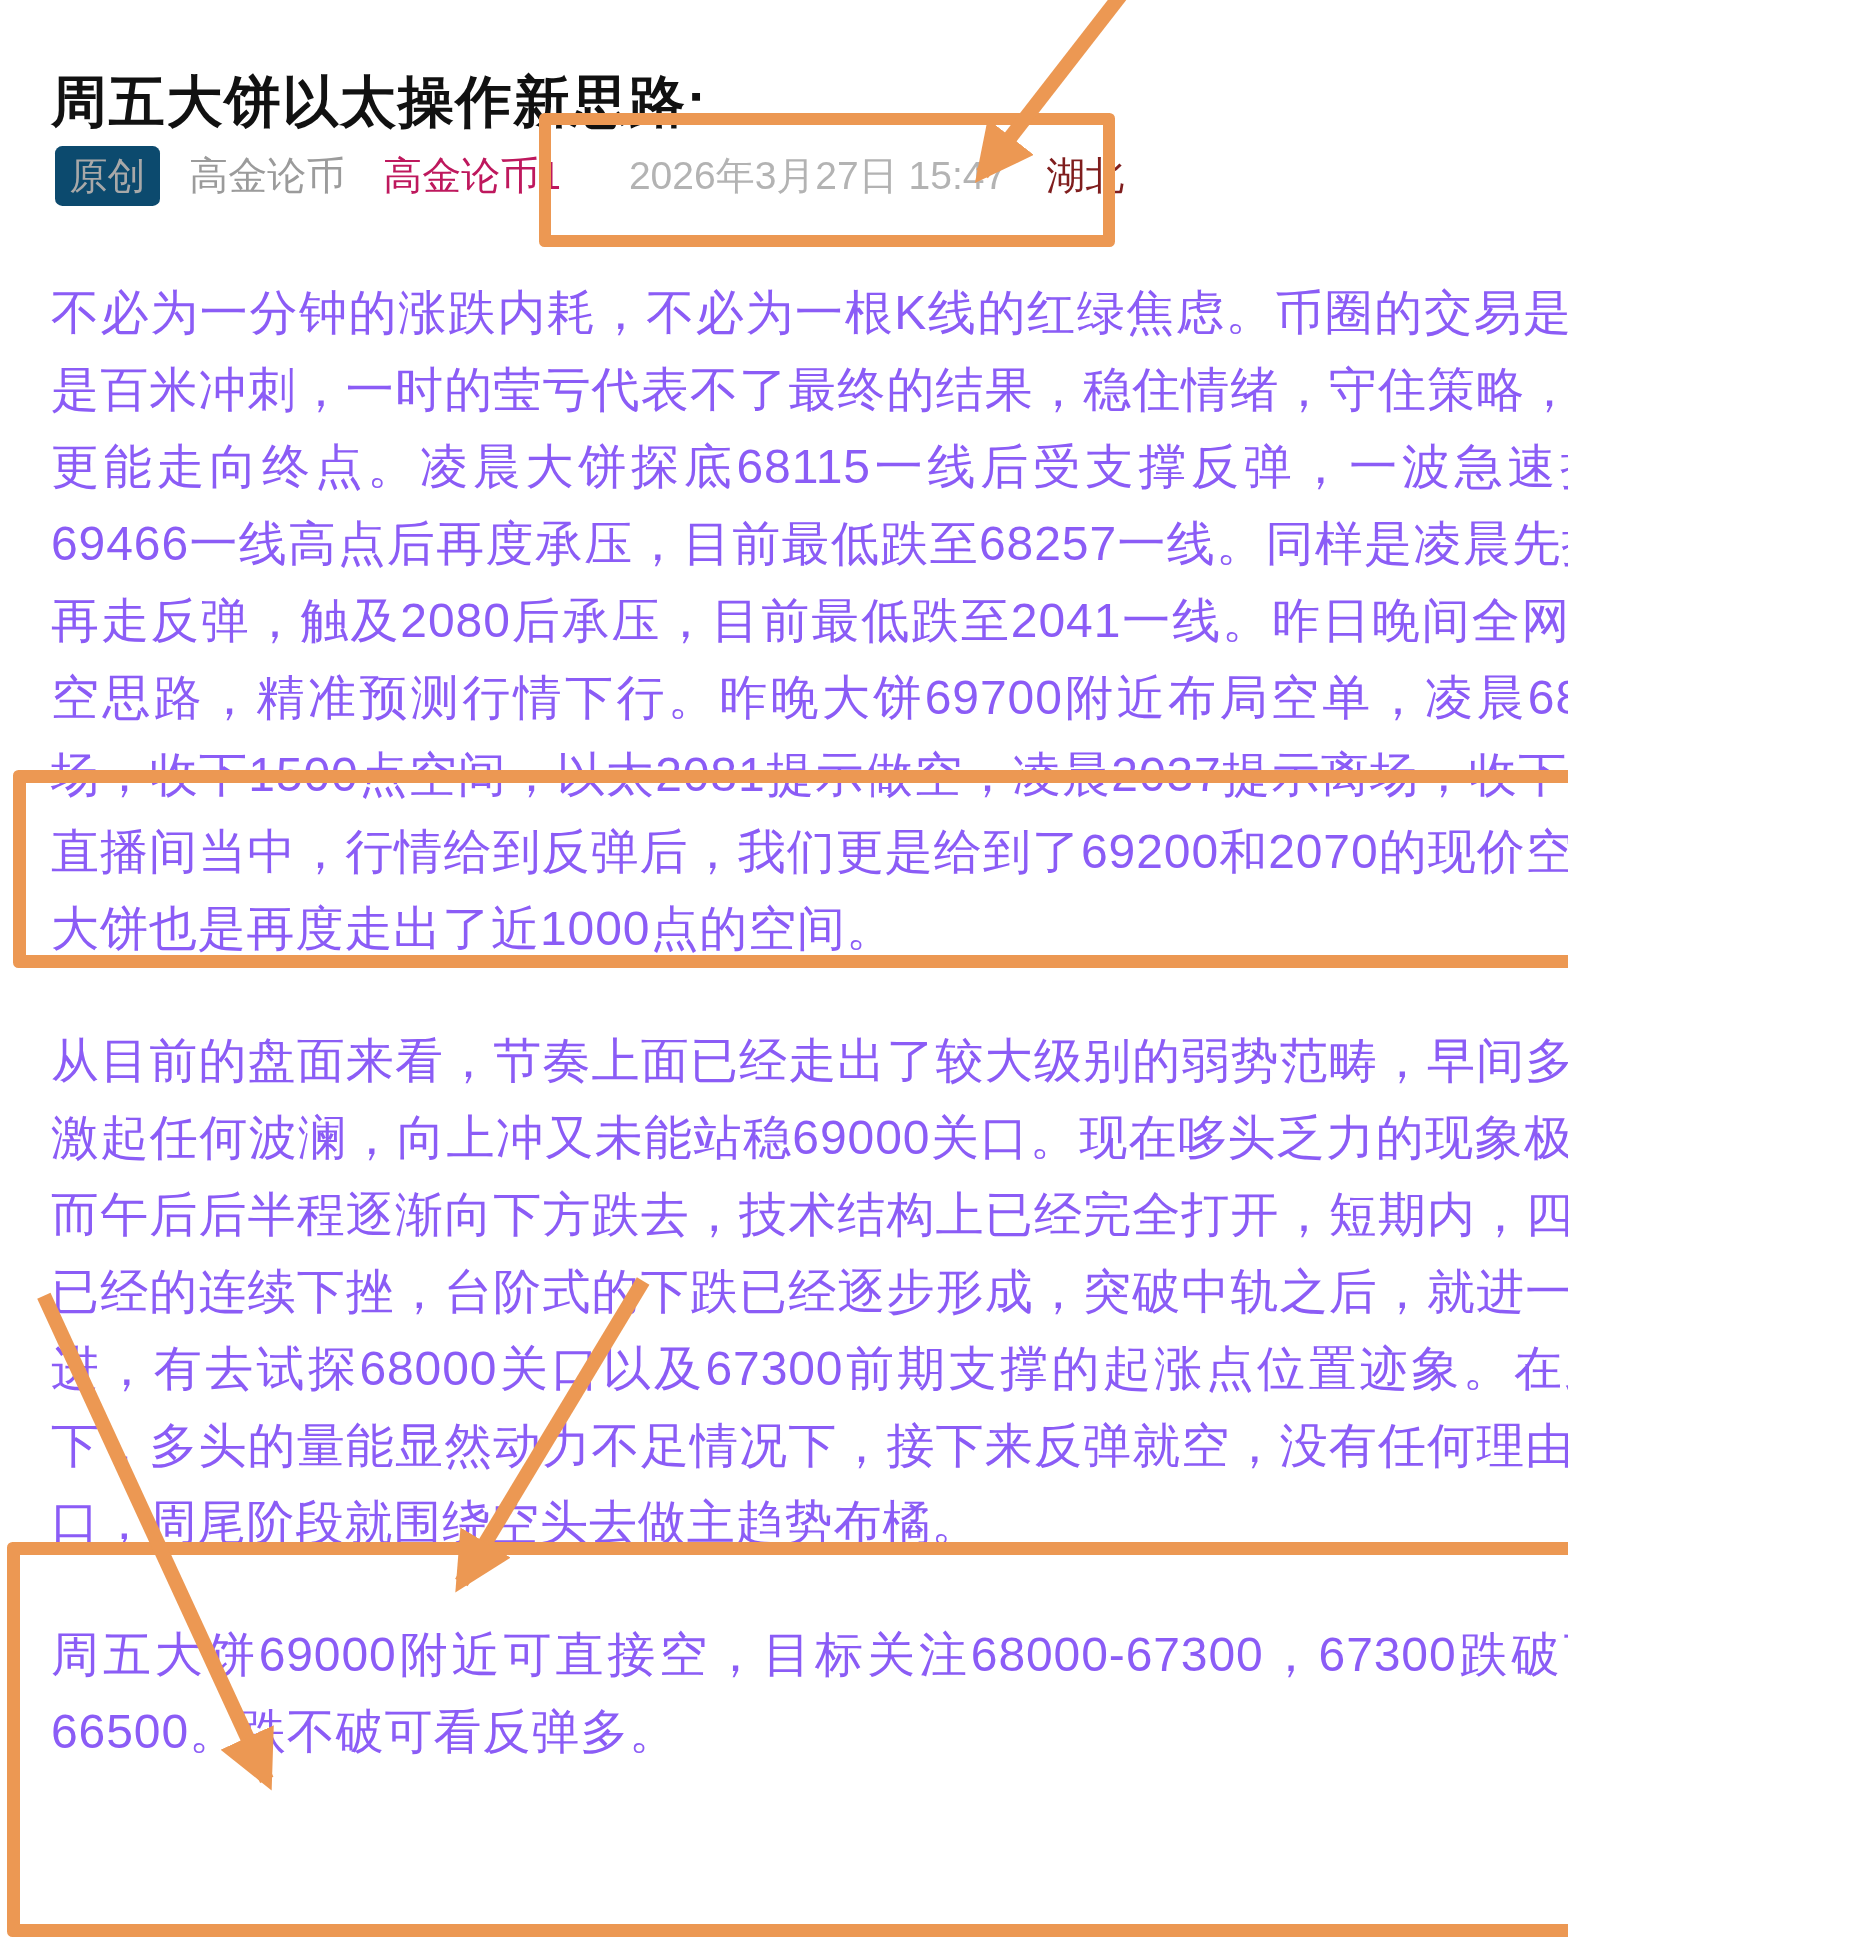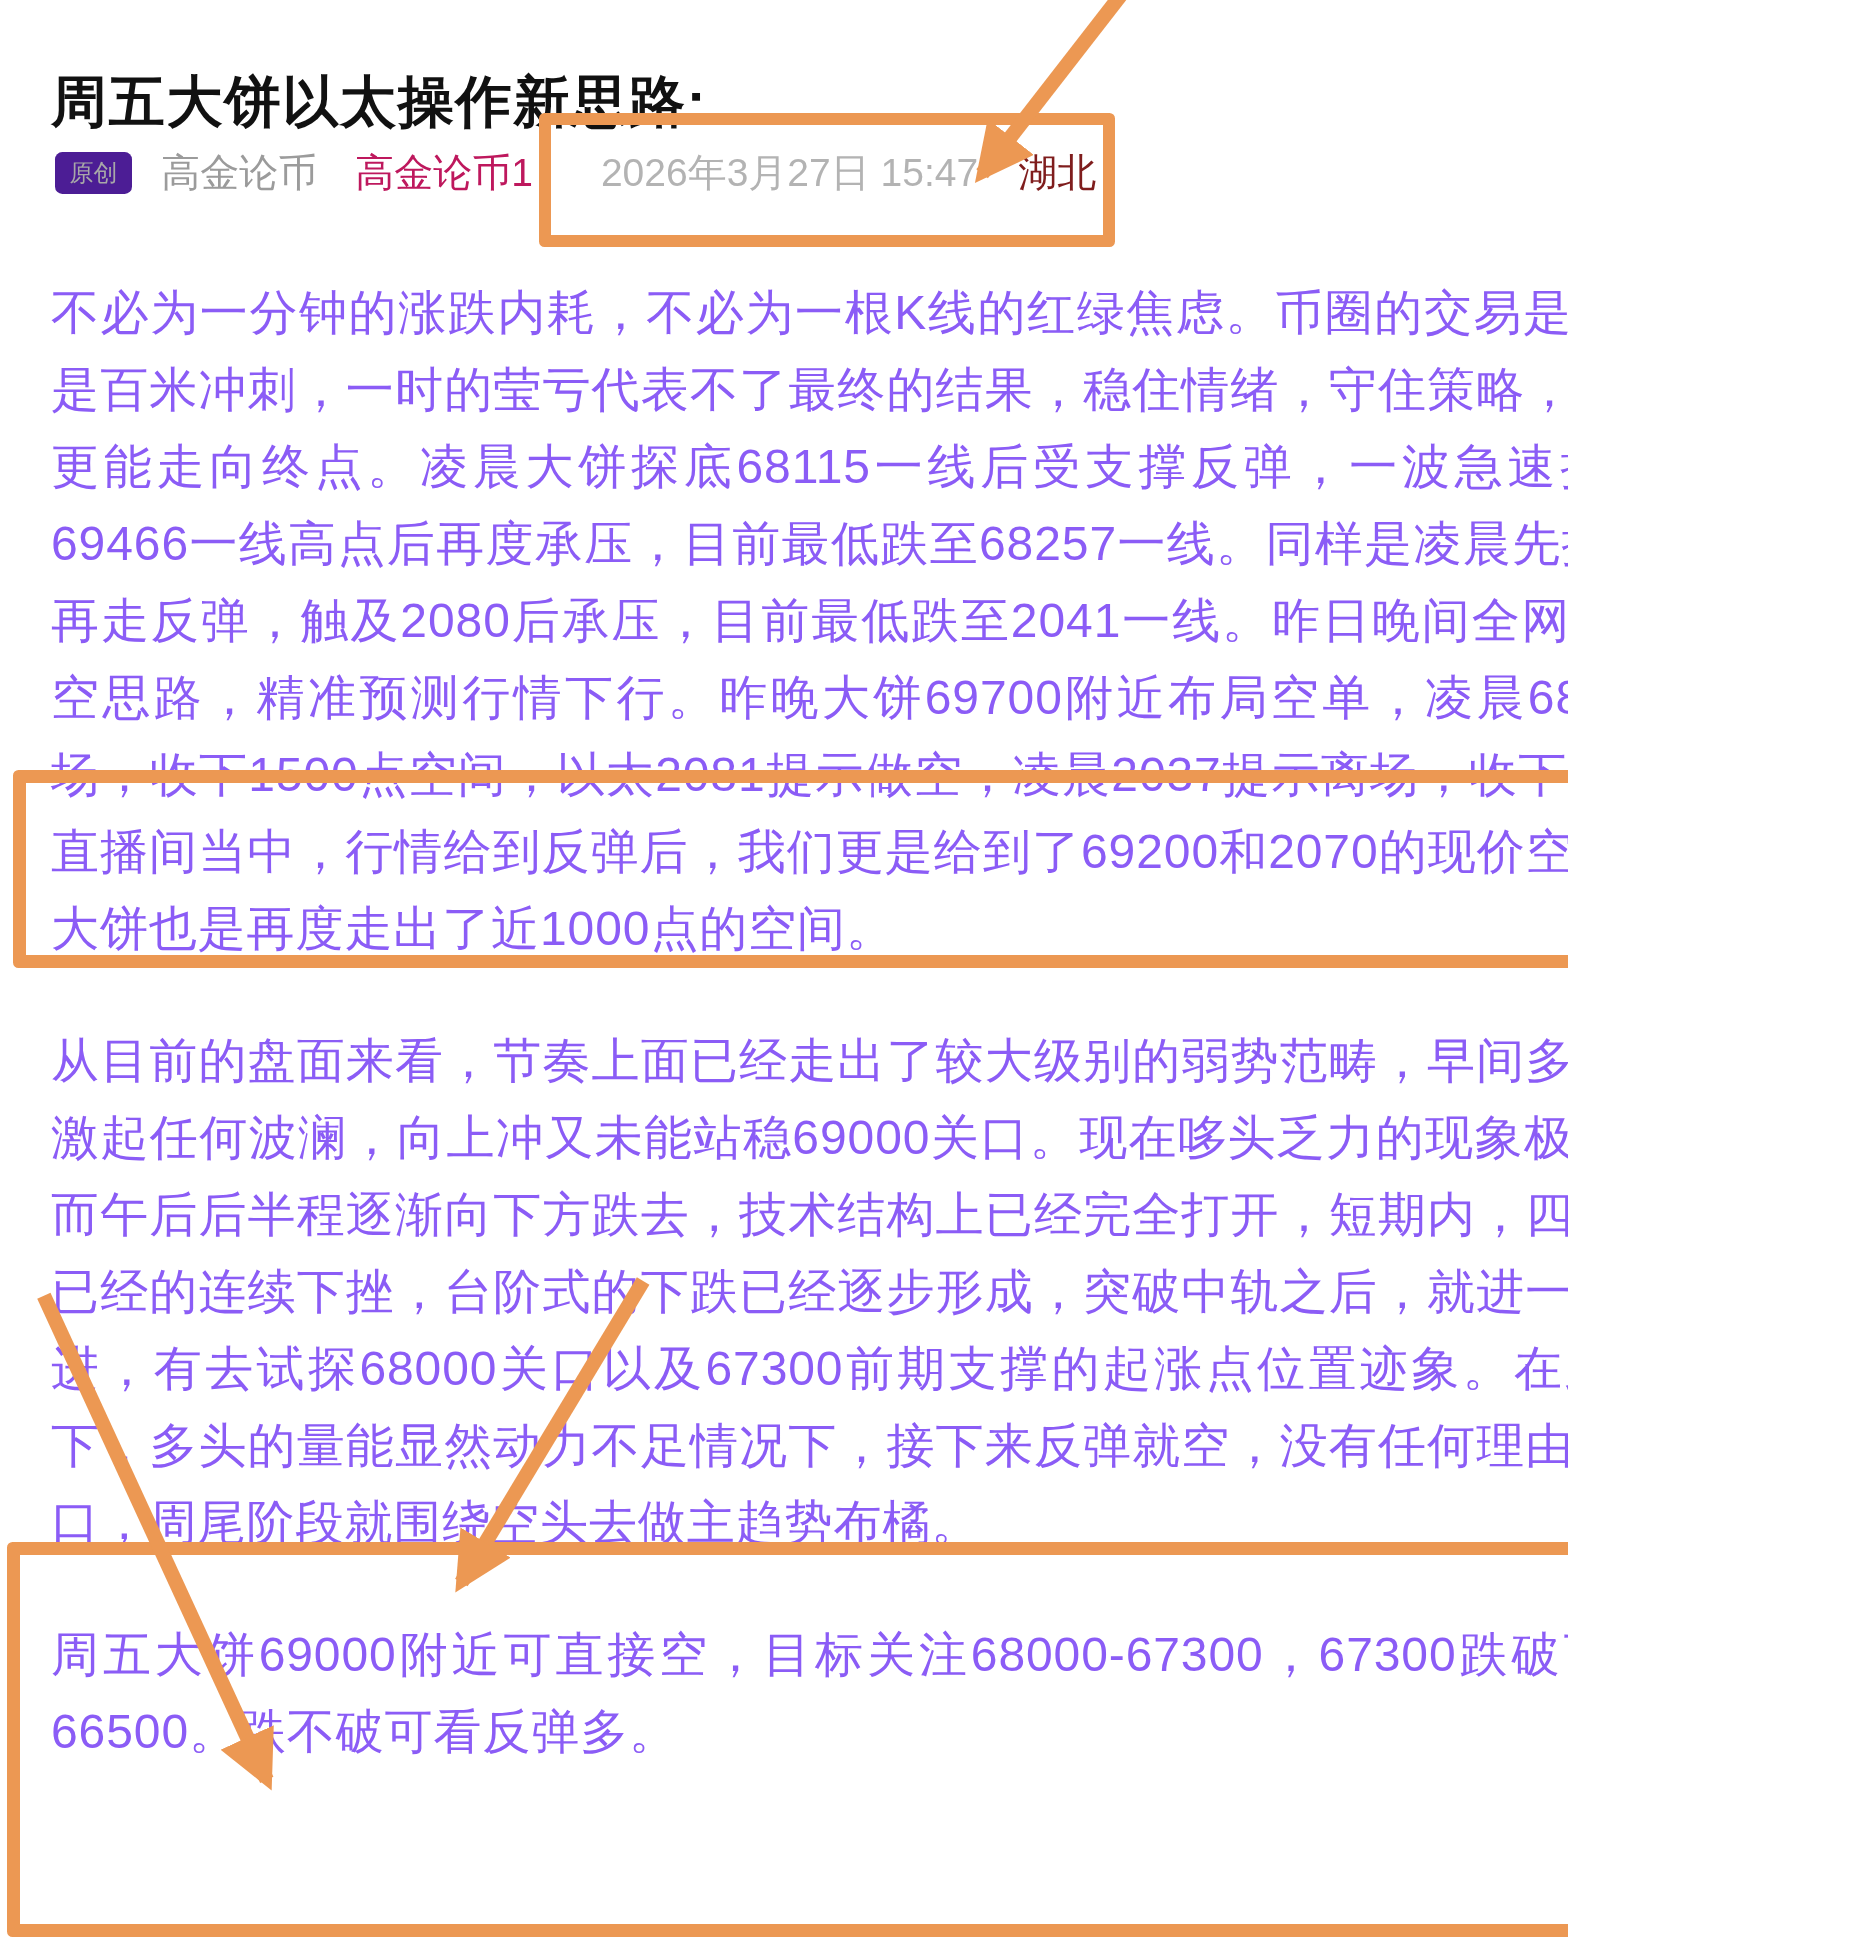--- a/index.html
+++ b/index.html
@@ -22,23 +22,23 @@
   .byline{
     position:absolute;
     left:55px; top:146px;
     display:flex;
     align-items:center;
     font-size:39px;
     color:#9b9b9b;
     white-space:nowrap;
   }
   .badge{
-    background:#4c1d95;
+    background:#0c4a6e;
     color:#a8a8a8;
-    font-size:24px;
+    font-size:38px;
     padding:4.6px 14.6px;
     border-radius:7.3px;
   }
   .account{margin-left:29px;color:#9b9b9b;}
   .author{margin-left:38px;color:#be185d;}
   .datetime{margin-left:68px;color:#b3b3b3;}
   .location{margin-left:40px;color:#7f1d1d;}
   .content{
     position:absolute;
     left:51px; top:274px;

